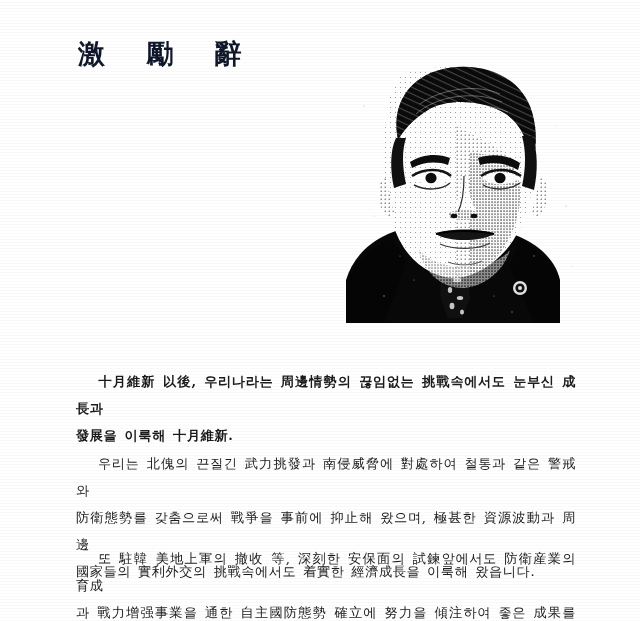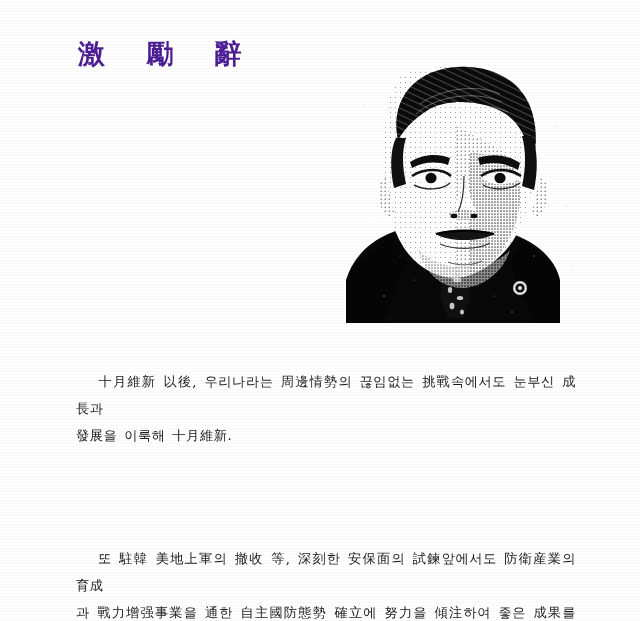--- a/index.html
+++ b/index.html
@@ -22,21 +22,21 @@
 
   
   #heading {
     position: absolute;
     left: 78px;
     top: 40px;
     font-family: "DejaVu Serif", "Liberation Serif", serif;
     font-size: 27px;
     font-weight: 700;
     letter-spacing: 16px;
-    color: #4c1d95;
+    color: #0f172a;
     white-space: nowrap;
     line-height: 1;
   }
 
   
   #portrait {
     position: absolute;
     left: 344px;
     top: 66px;
     width: 240px;
@@ -54,21 +54,21 @@
     font-family: "DejaVu Serif", "Liberation Serif", serif;
     font-size: 13.2px;
     line-height: 27px;
     color: #1b1b1b;
     letter-spacing: 0.6px;
     text-align: justify;
     word-spacing: 2px;
   }
   .para .indent { display: inline-block; width: 22px; }
 
-  #para-1 { top: 368px; }
+  #para-1 { top: 368px; font-weight: bold; }
   #para-2 { top: 450px; }
   #para-3 { top: 545px; }
 
   
   #grain {
     position: absolute;
     inset: 0;
     pointer-events: none;
     opacity: .05;
     background-image:
@@ -233,20 +233,25 @@
           <circle cx="56" cy="190" r="0.6"></circle>
       </g>
     </svg>
   </div>
 
   <div class="para" id="para-1">
     <span class="indent"></span><span>十月維新 以後, 우리나라는 周邊情勢의 끊임없는 挑戰속에서도 눈부신 成長과</span><br>
     <span>發展을 이룩해 十月維新.</span>
   </div>
 
+  <div class="para" id="para-2">
+    <span class="indent"></span><span>우리는 北傀의 끈질긴 武力挑發과 南侵威脅에 對處하여 철통과 같은  警戒와</span><br>
+    <span>防衛態勢를 갖춤으로써 戰爭을 事前에 抑止해 왔으며, 極甚한 資源波動과  周邊</span><br>
+    <span>國家들의 實利外交의 挑戰속에서도 着實한 經濟成長을 이룩해 왔읍니다.</span>
+  </div>
 
   <div class="para" id="para-3">
     <span class="indent"></span><span>또 駐韓 美地上軍의 撤收 等, 深刻한 安保面의 試鍊앞에서도 防衛産業의 育成</span><br>
     <span>과 戰力增强事業을 通한 自主國防態勢 確立에 努力을 傾注하여 좋은 成果를 거</span><br>
     
   </div>
 
   <div id="grain"></div>
 </div>
 

